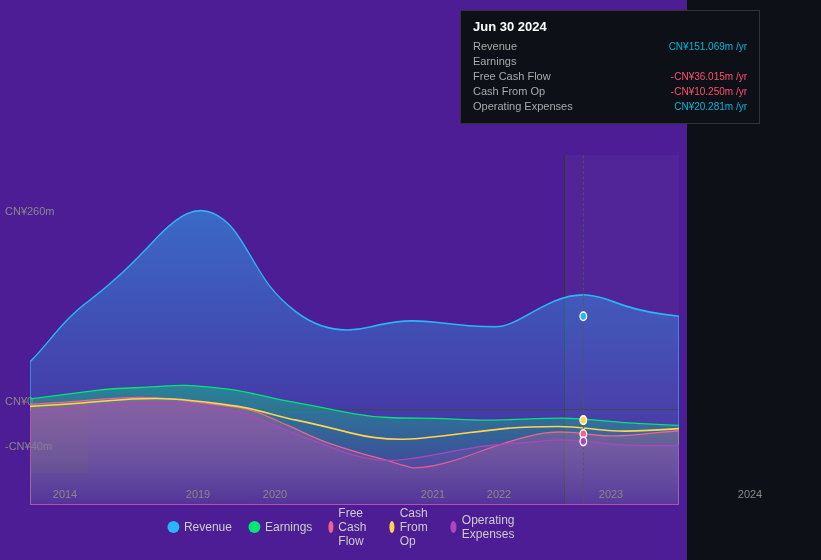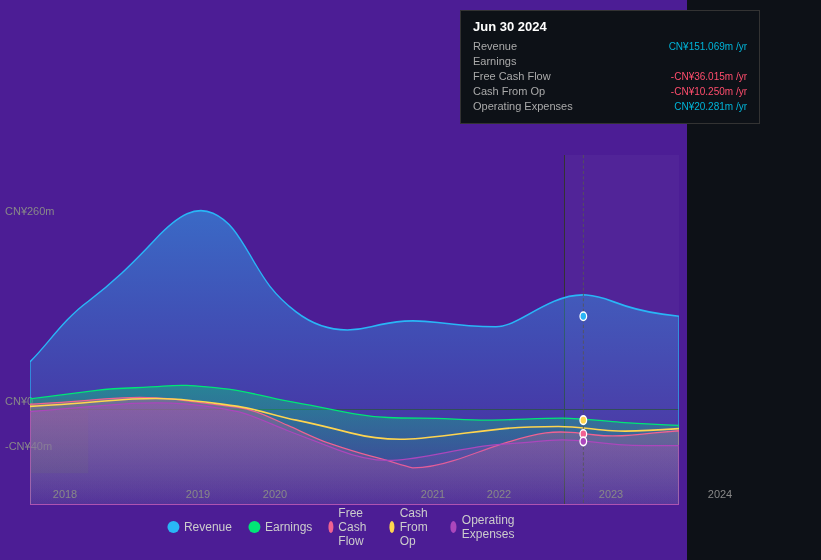--- a/index.html
+++ b/index.html
@@ -218,27 +218,27 @@
     <circle cx="665" cy="250" r="4" fill="#ffd54f" stroke="#fff" stroke-width="1.5"></circle>
     <circle cx="665" cy="263" r="4" fill="#f06292" stroke="#fff" stroke-width="1.5"></circle>
     <circle cx="665" cy="270" r="4" fill="#ab47bc" stroke="#fff" stroke-width="1.5"></circle>
 
     <text x="784" y="155" fill="#29b6f6" font-size="9" font-family="Arial">◀</text>
     <text x="784" y="262" fill="#ffd54f" font-size="9" font-family="Arial">◀</text>
     <text x="784" y="270" fill="#f06292" font-size="9" font-family="Arial">◀</text>
     <text x="784" y="278" fill="#ab47bc" font-size="9" font-family="Arial">◀</text>
   </svg>
 
-  <div class="x-label" style="left: 65px;">2018</div>
+  <div class="x-label" style="left: 65px;">2014</div>
   <div class="x-label" style="left: 163px; margin-left: 35px;">2019</div>
   <div class="x-label" style="left: 275px;">2020</div>
   <div class="x-label" style="left: 387px; margin-left: 46px;">2021</div>
   <div class="x-label" style="left: 499px;">2022</div>
   <div class="x-label" style="left: 611px;">2023</div>
-  <div class="x-label" style="left: 720px;">2024</div>
+  <div class="x-label" style="left: 750px;">2024</div>
 
   <div class="legend">
     <div class="legend-item">
       <div class="legend-dot" style="background:#29b6f6;"></div>
       <span>Revenue</span>
     </div>
     <div class="legend-item">
       <div class="legend-dot" style="background:#00e676;"></div>
       <span>Earnings</span>
     </div>

